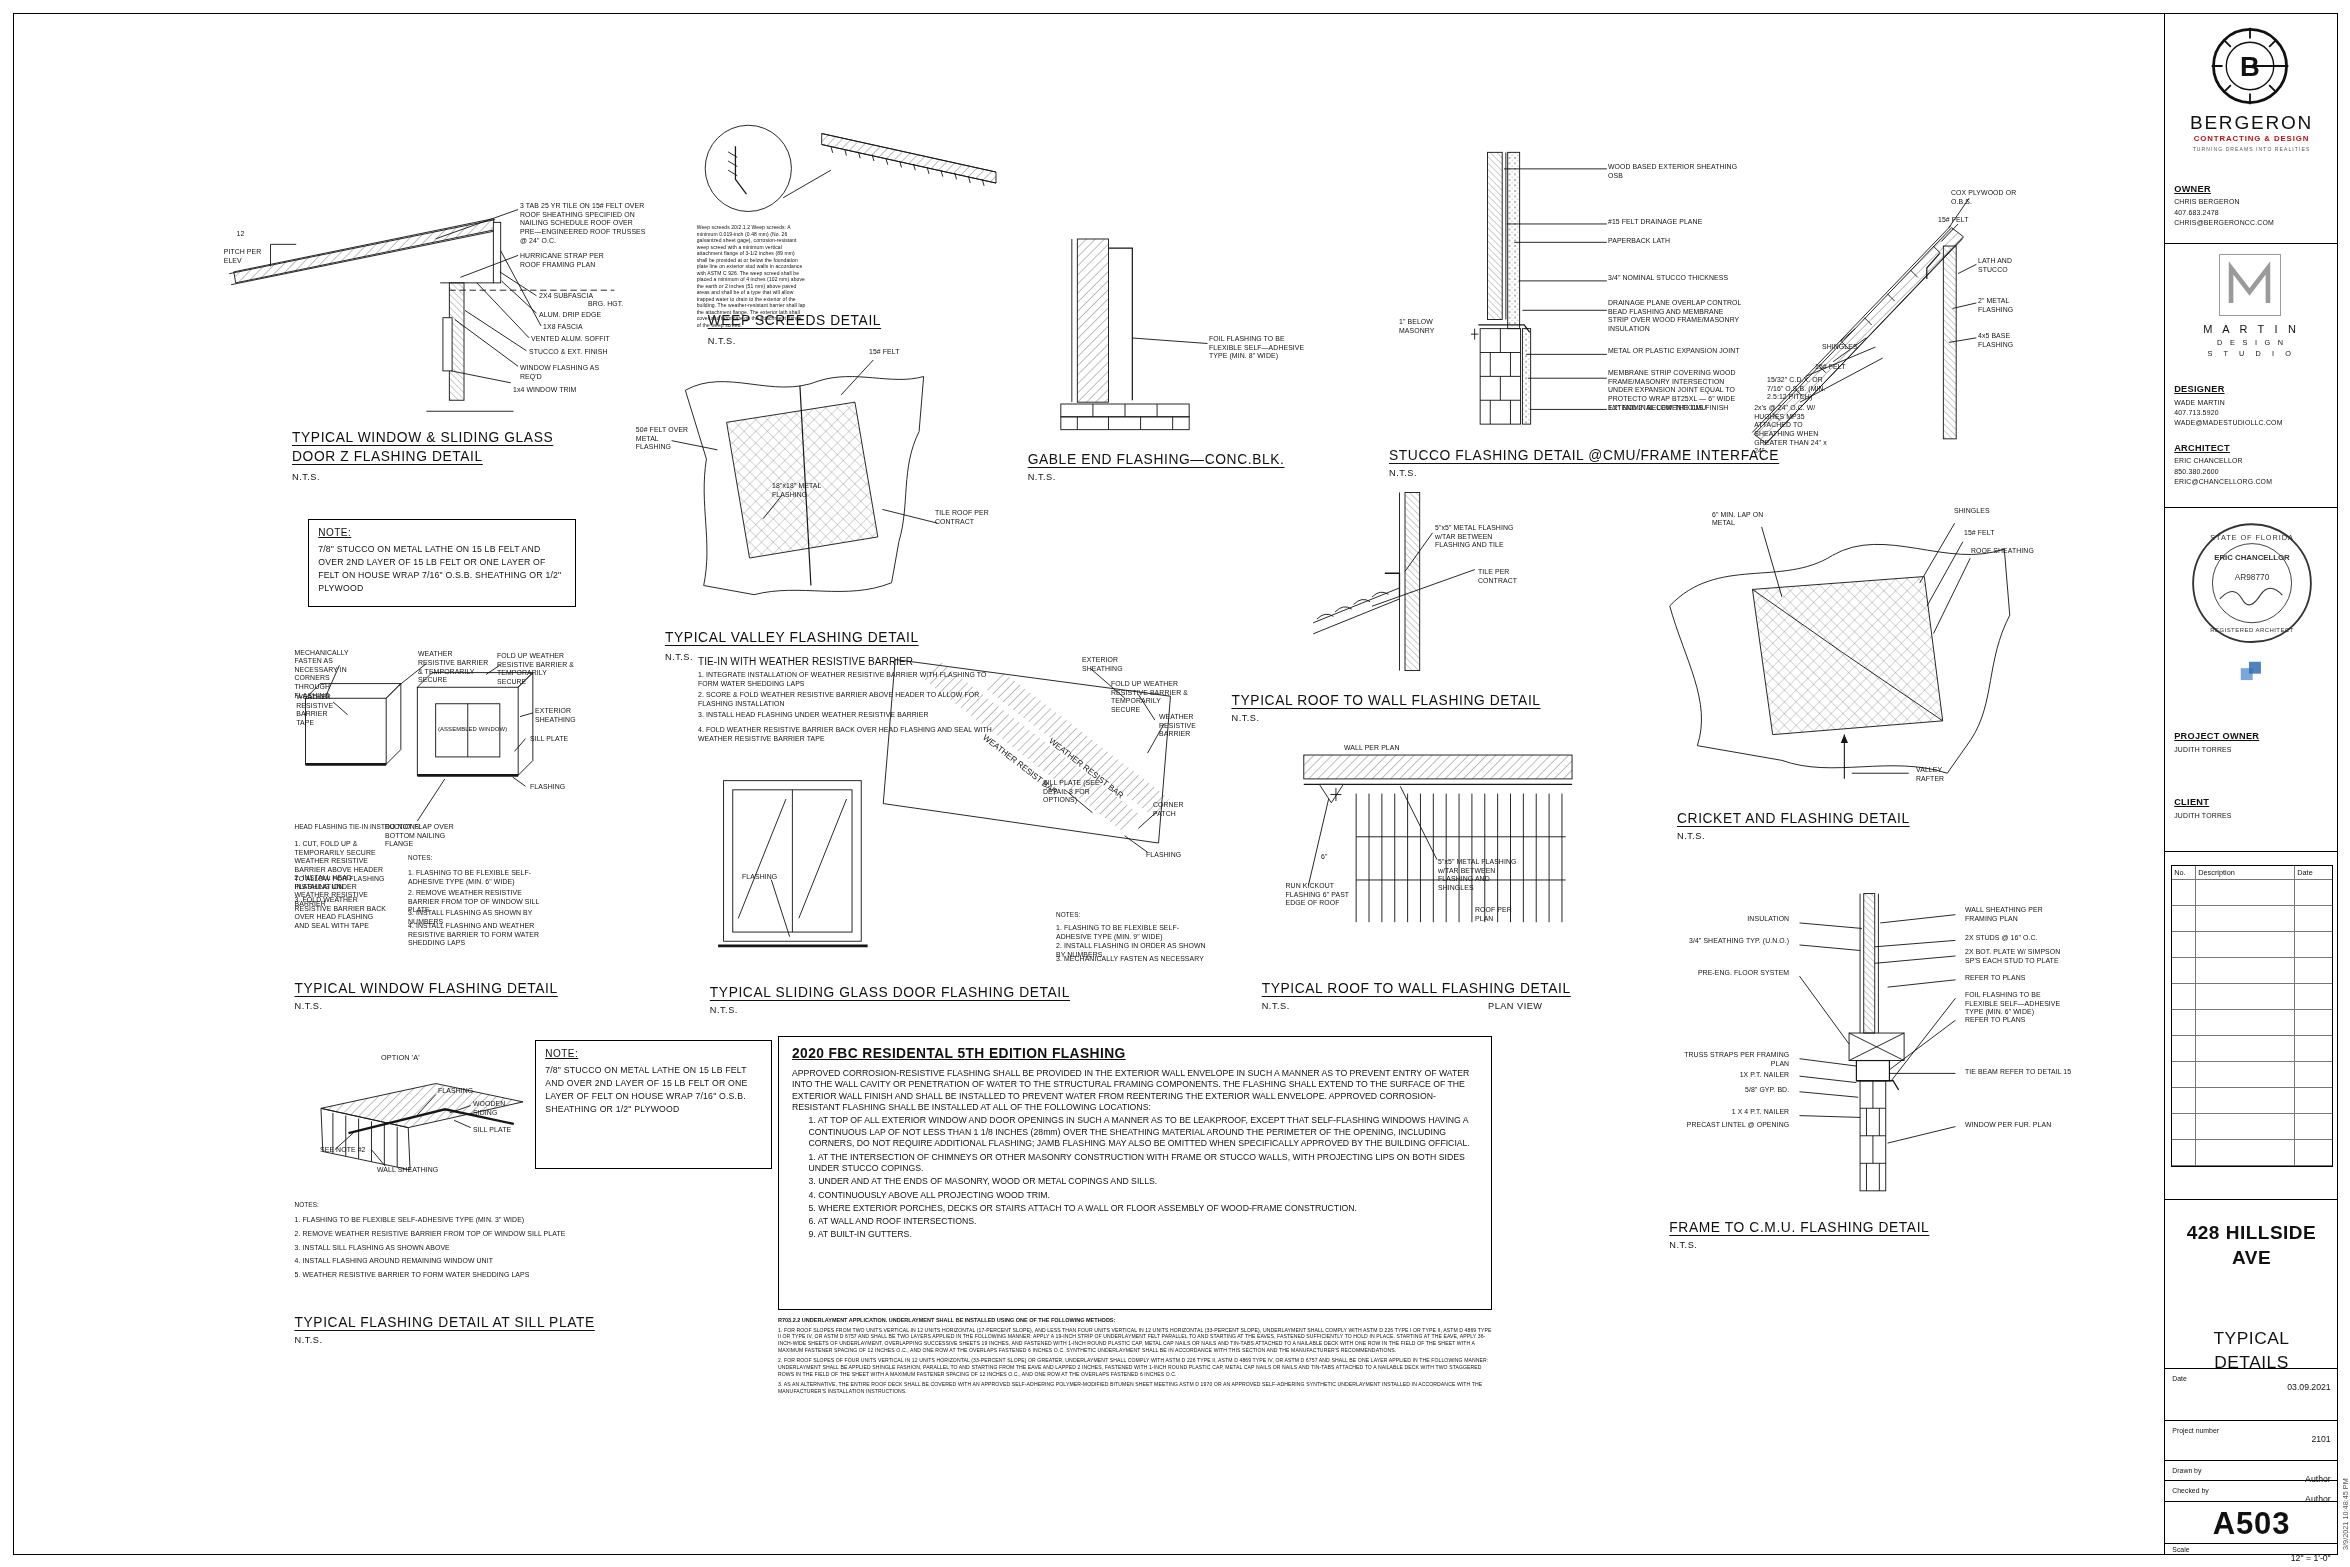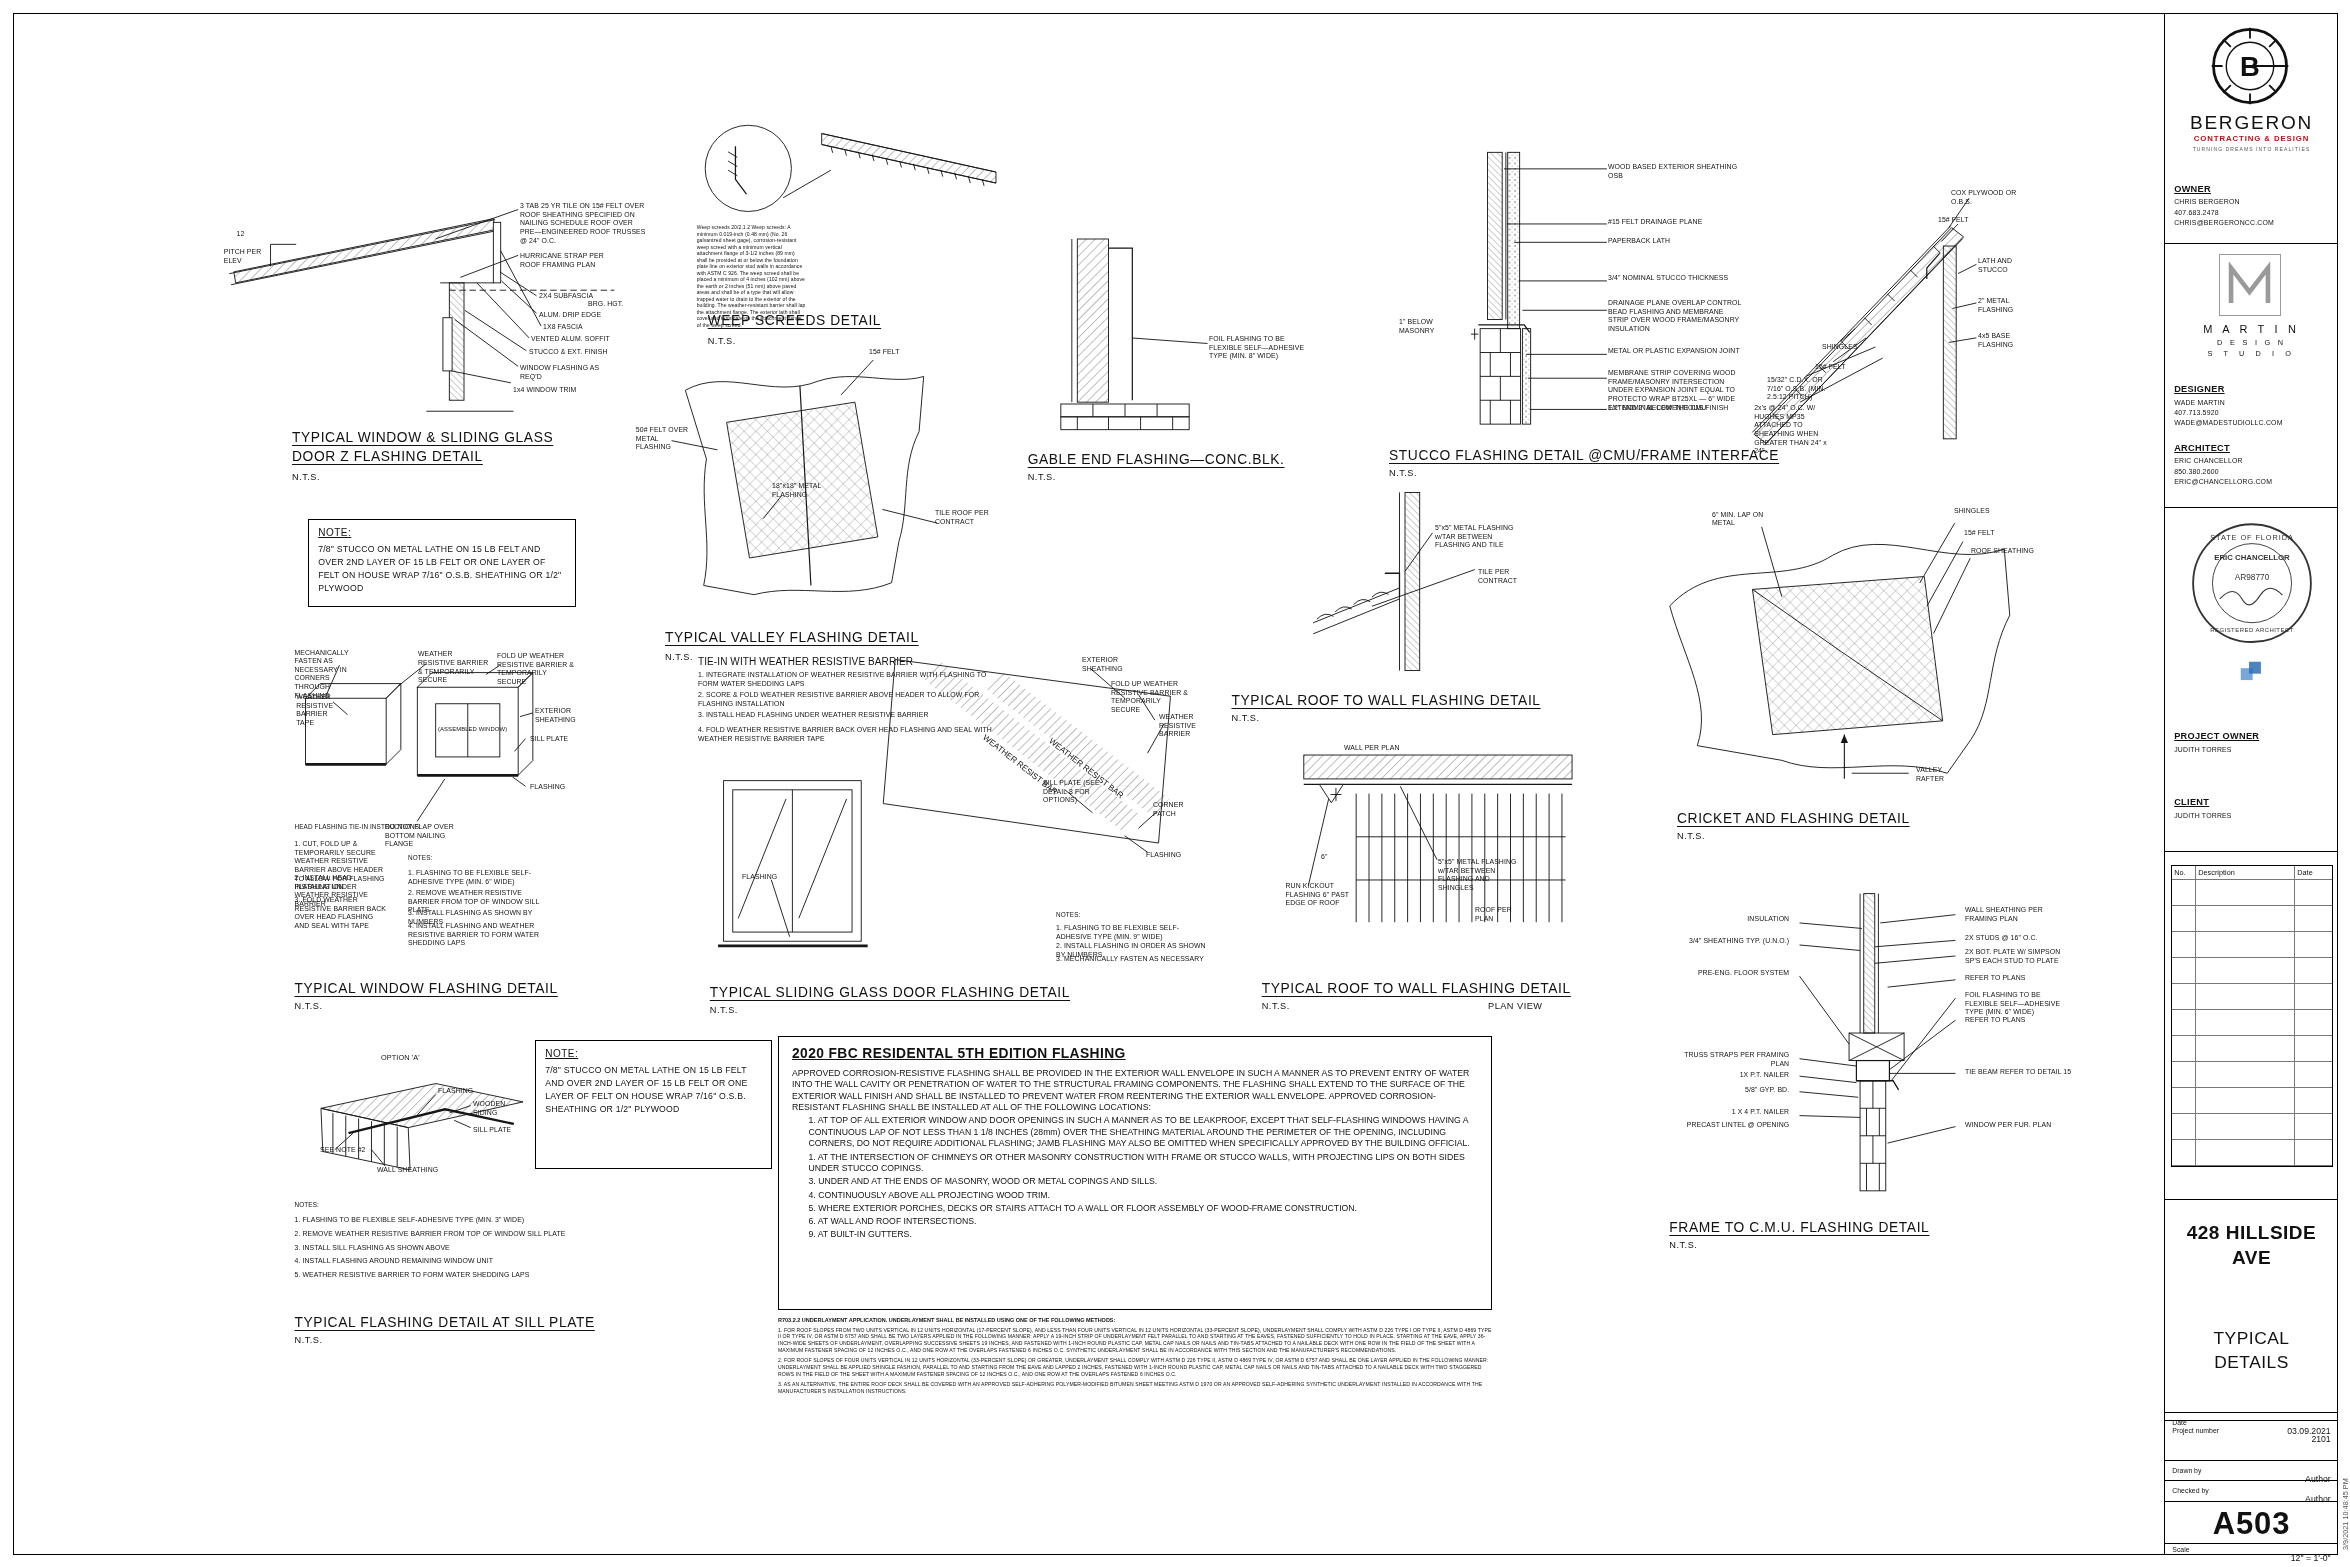--- a/index.html
+++ b/index.html
@@ -582,21 +582,21 @@
     </div>
     <div class="hline" style="top:1186px"></div>
     <div class="pc bigaddr" style="top:1209px">428 HILLSIDE</div>
     <div class="pc bigaddr" style="top:1234px">AVE</div>
     <div class="pc bigtitle" style="top:1315px">TYPICAL</div>
     <div class="pc bigtitle" style="top:1339px">DETAILS</div>
     <div class="mrow" style="top:1407px">
       <span class="mlab">Project number</span>
       <span class="mval">2101</span>
     </div>
-    <div class="mrow" style="top:1399px">
+    <div class="mrow" style="top:1355px">
       <span class="mlab">Date</span>
       <span class="mval">03.09.2021</span>
     </div>
     <div class="mrow" style="top:1447px">
       <span class="mlab">Drawn by</span>
       <span class="mval">Author</span>
     </div>
     <div class="mrow" style="top:1467px">
       <span class="mlab">Checked by</span>
       <span class="mval">Author</span>

